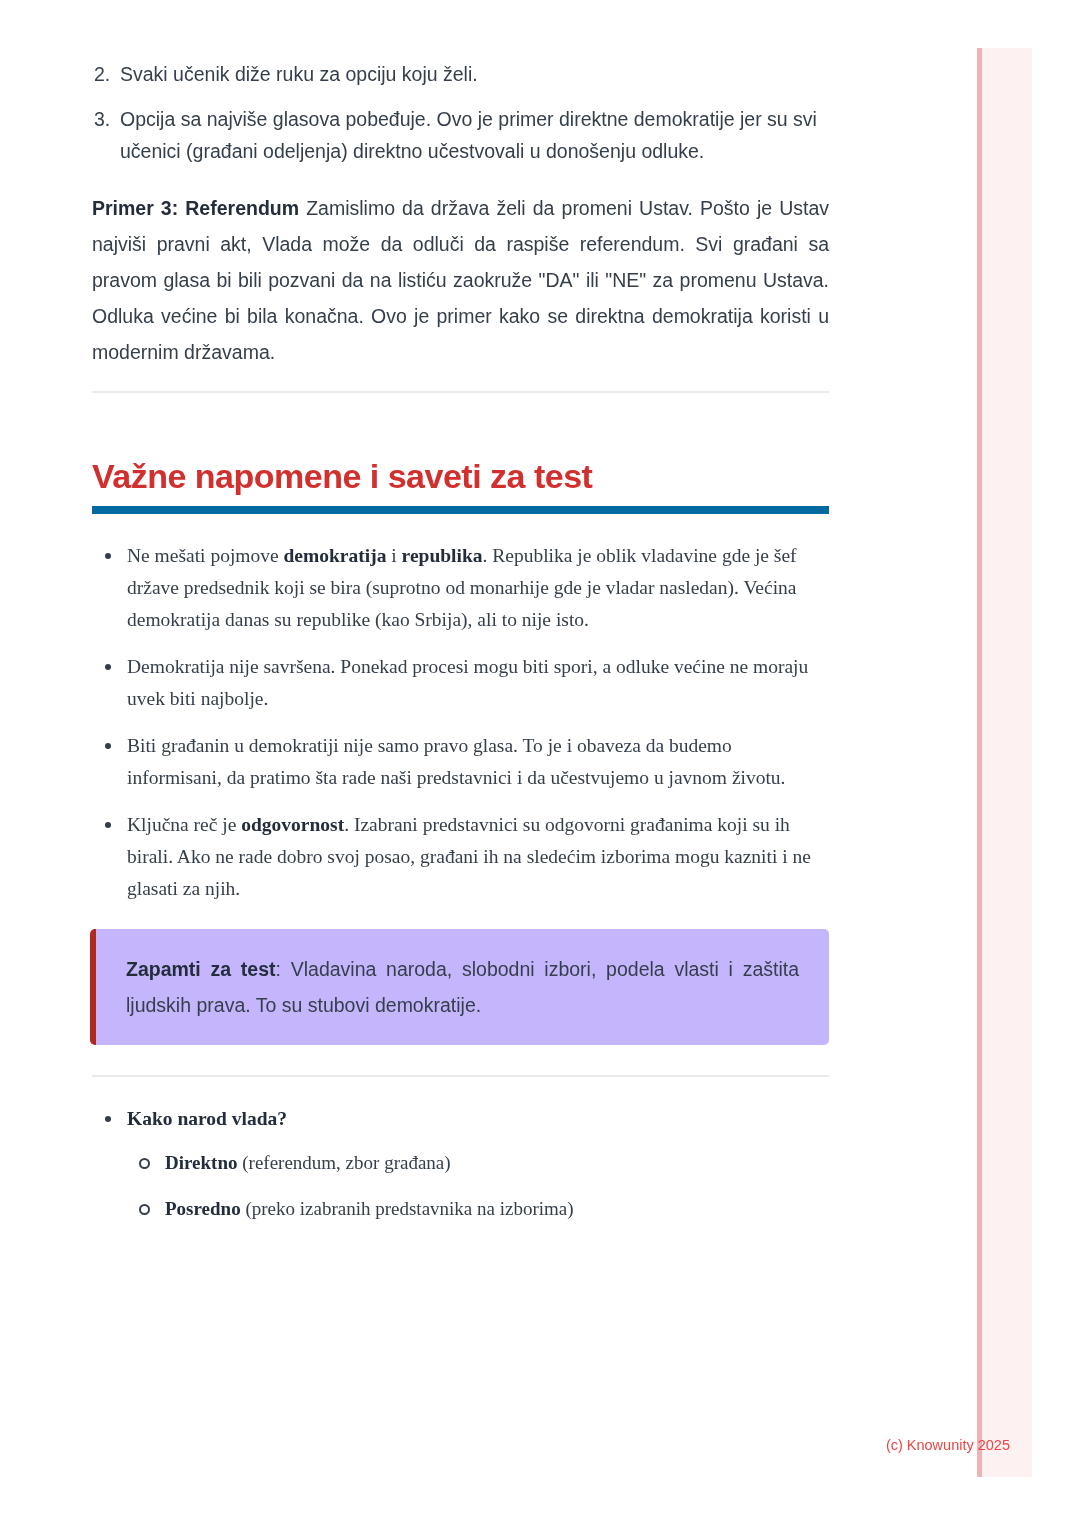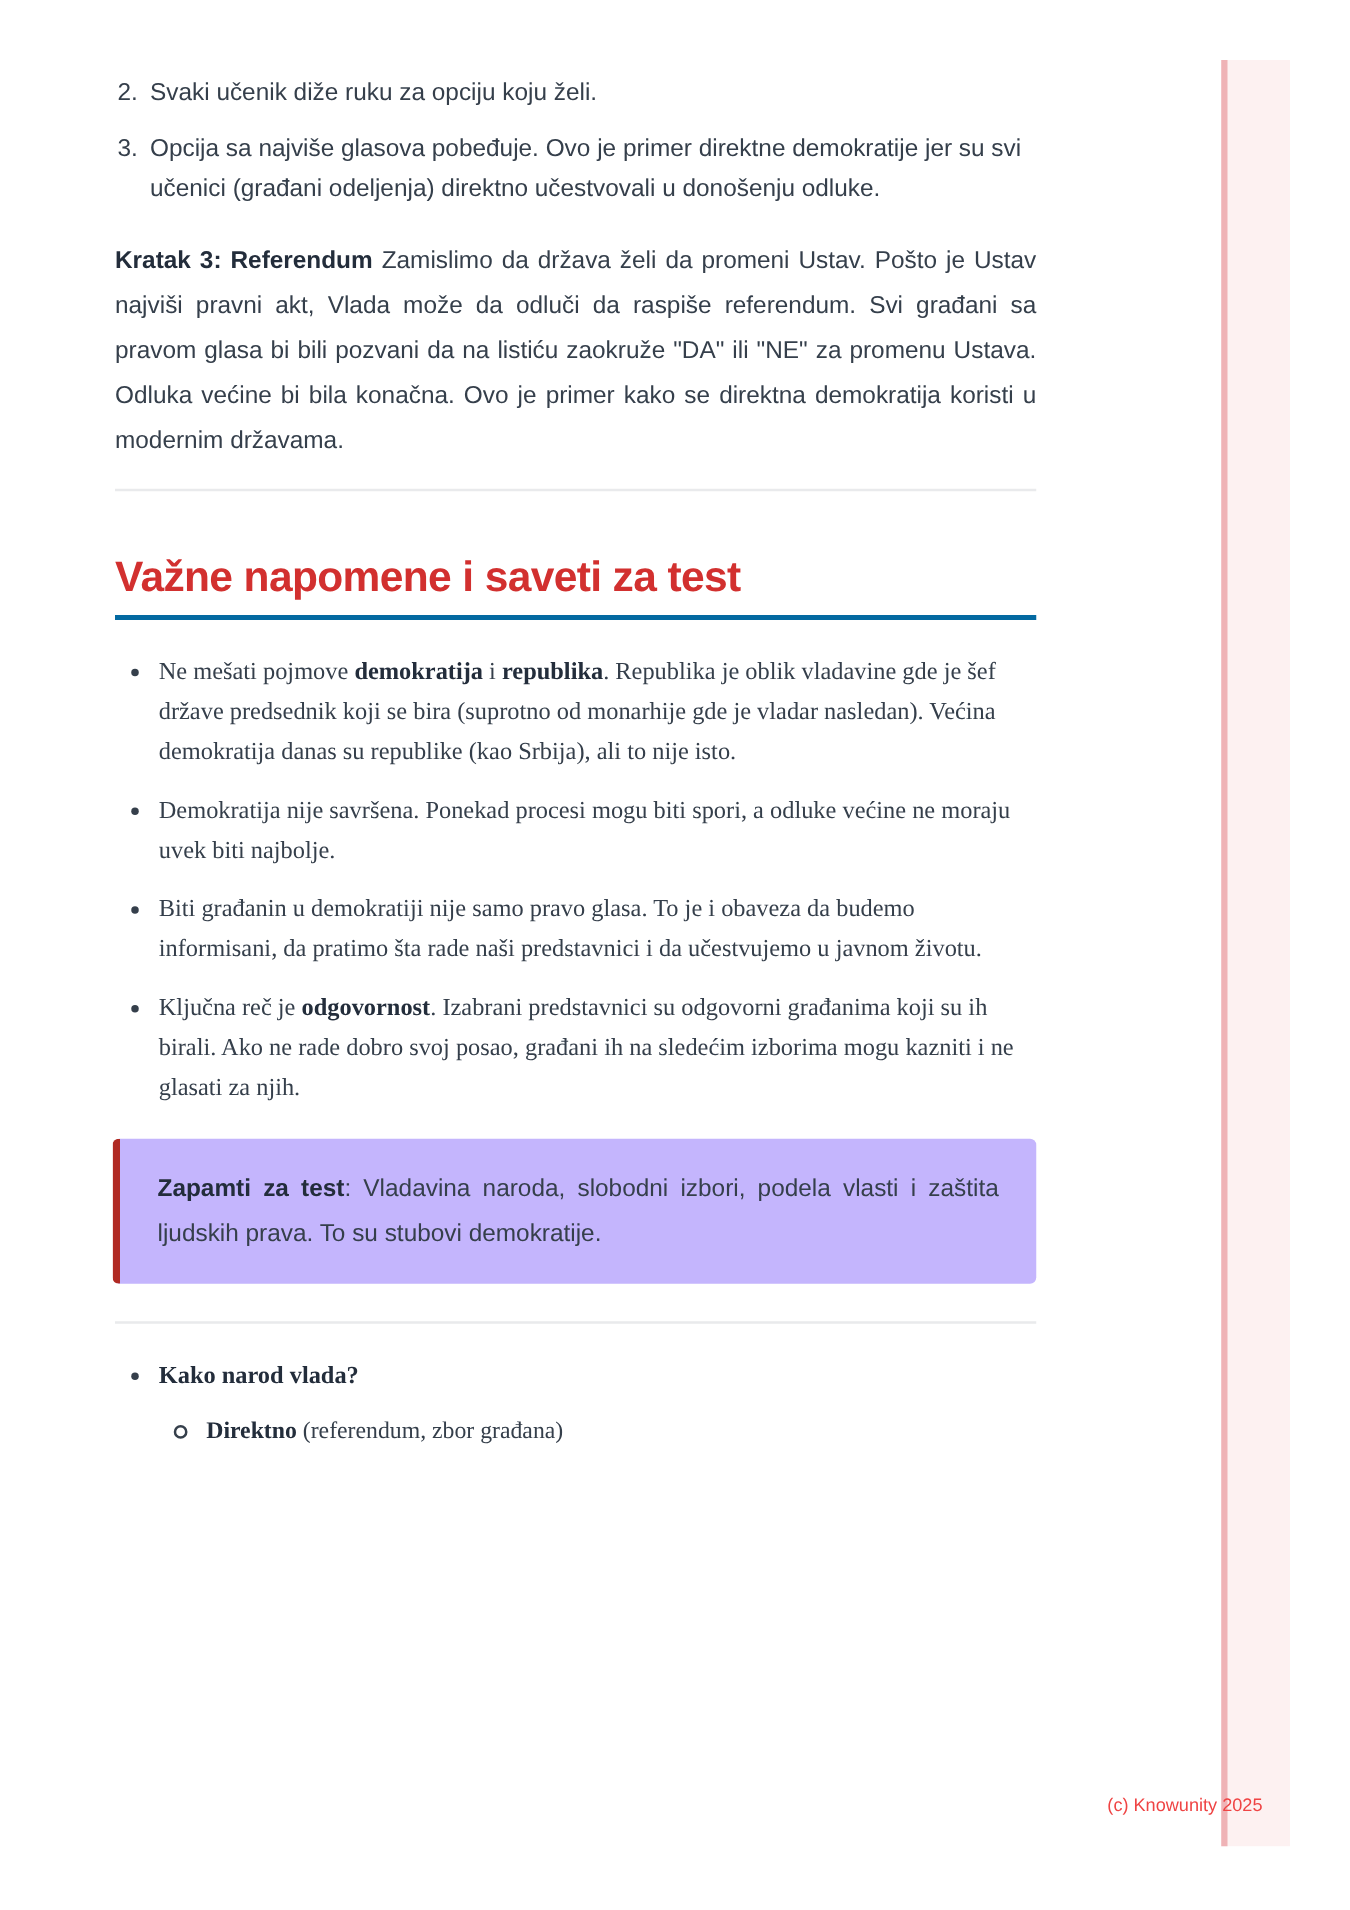--- a/index.html
+++ b/index.html
@@ -35,26 +35,26 @@
   .para{
     margin-top:23px;
     font-size:19.5px;line-height:36px;
     text-align:justify;
   }
   b{color:#232d3b;font-weight:700;}
   
   .rule{height:2px;background:#e9eaec;border:0;margin:21px 0 0 0;}
   
   .sec-title{
-    margin:49px 0 0 0;
+    margin:63px 0 0 0;
     font-size:34px;line-height:40px;
     font-weight:700;letter-spacing:-0.5px;
     color:#d2302f;
     padding-bottom:10px;
-    border-bottom:4px solid #0369a1;
+    border-bottom:8px solid #0369a1;
   }
   
   .blist{margin:26px 0 0 0;padding:0;list-style:none;font-family:Liberation Serif, serif;}
   .blist li{
     position:relative;
     padding-left:35px;
     font-size:19.5px;line-height:32px;
     margin-bottom:15px;
   }
   .blist > li::before{
@@ -105,21 +105,21 @@
     <div class="oli">
       <span class="num">2.</span>
       <div class="otext">Svaki učenik diže ruku za opciju koju želi.</div>
     </div>
     <div class="oli">
       <span class="num">3.</span>
       <div class="otext">Opcija sa najviše glasova pobeđuje. Ovo je primer direktne demokratije jer su svi učenici (građani odeljenja) direktno učestvovali u donošenju odluke.</div>
     </div>
   </div>
 
-  <p class="para"><b>Kratak 3: Referendum </b><span>Zamislimo da država želi da promeni Ustav. Pošto je Ustav najviši pravni akt, Vlada može da odluči da raspiše referendum. Svi građani sa pravom glasa bi bili pozvani da na listiću zaokruže "DA" ili "NE" za promenu Ustava. Odluka većine bi bila konačna. Ovo je primer kako se direktna demokratija koristi u modernim državama.</span></p>
+  <p class="para"><b>Primer 3: Referendum </b><span>Zamislimo da država želi da promeni Ustav. Pošto je Ustav najviši pravni akt, Vlada može da odluči da raspiše referendum. Svi građani sa pravom glasa bi bili pozvani da na listiću zaokruže "DA" ili "NE" za promenu Ustava. Odluka većine bi bila konačna. Ovo je primer kako se direktna demokratija koristi u modernim državama.</span></p>
 
   <hr class="rule">
 
   <h2 class="sec-title">Važne napomene i saveti za test</h2>
 
   <ul class="blist">
     <li><span>Ne mešati pojmove </span><b>demokratija</b><span> i </span><b>republika</b><span>. Republika je oblik vladavine gde je šef države predsednik koji se bira (suprotno od monarhije gde je vladar nasledan). Većina demokratija danas su republike (kao Srbija), ali to nije isto.</span></li>
     <li><span>Demokratija nije savršena. Ponekad procesi mogu biti spori, a odluke većine ne moraju uvek biti najbolje.</span></li>
     <li><span>Biti građanin u demokratiji nije samo pravo glasa. To je i obaveza da budemo informisani, da pratimo šta rade naši predstavnici i da učestvujemo u javnom životu.</span></li>
     <li><span>Ključna reč je </span><b>odgovornost</b><span>. Izabrani predstavnici su odgovorni građanima koji su ih birali. Ako ne rade dobro svoj posao, građani ih na sledećim izborima mogu kazniti i ne glasati za njih.</span></li>
@@ -128,19 +128,20 @@
   <div class="callout"><b>Zapamti za test</b><span>: Vladavina naroda, slobodni izbori, podela vlasti i zaštita ljudskih prava. To su stubovi demokratije.</span></div>
 
   <hr class="rule rule2">
 
 
   <ul class="blist">
     <li>
       <span><b>Kako narod vlada?</b></span>
       <ul class="sublist">
         <li><b>Direktno</b><span> (referendum, zbor građana)</span></li>
+        <li><b>Posredno</b><span> (preko izabranih predstavnika na izborima)</span></li>
       </ul>
     </li>
   </ul>
 
 </div>
 
 <div class="watermark">(c) Knowunity 2025</div>
 
 </body></html>

